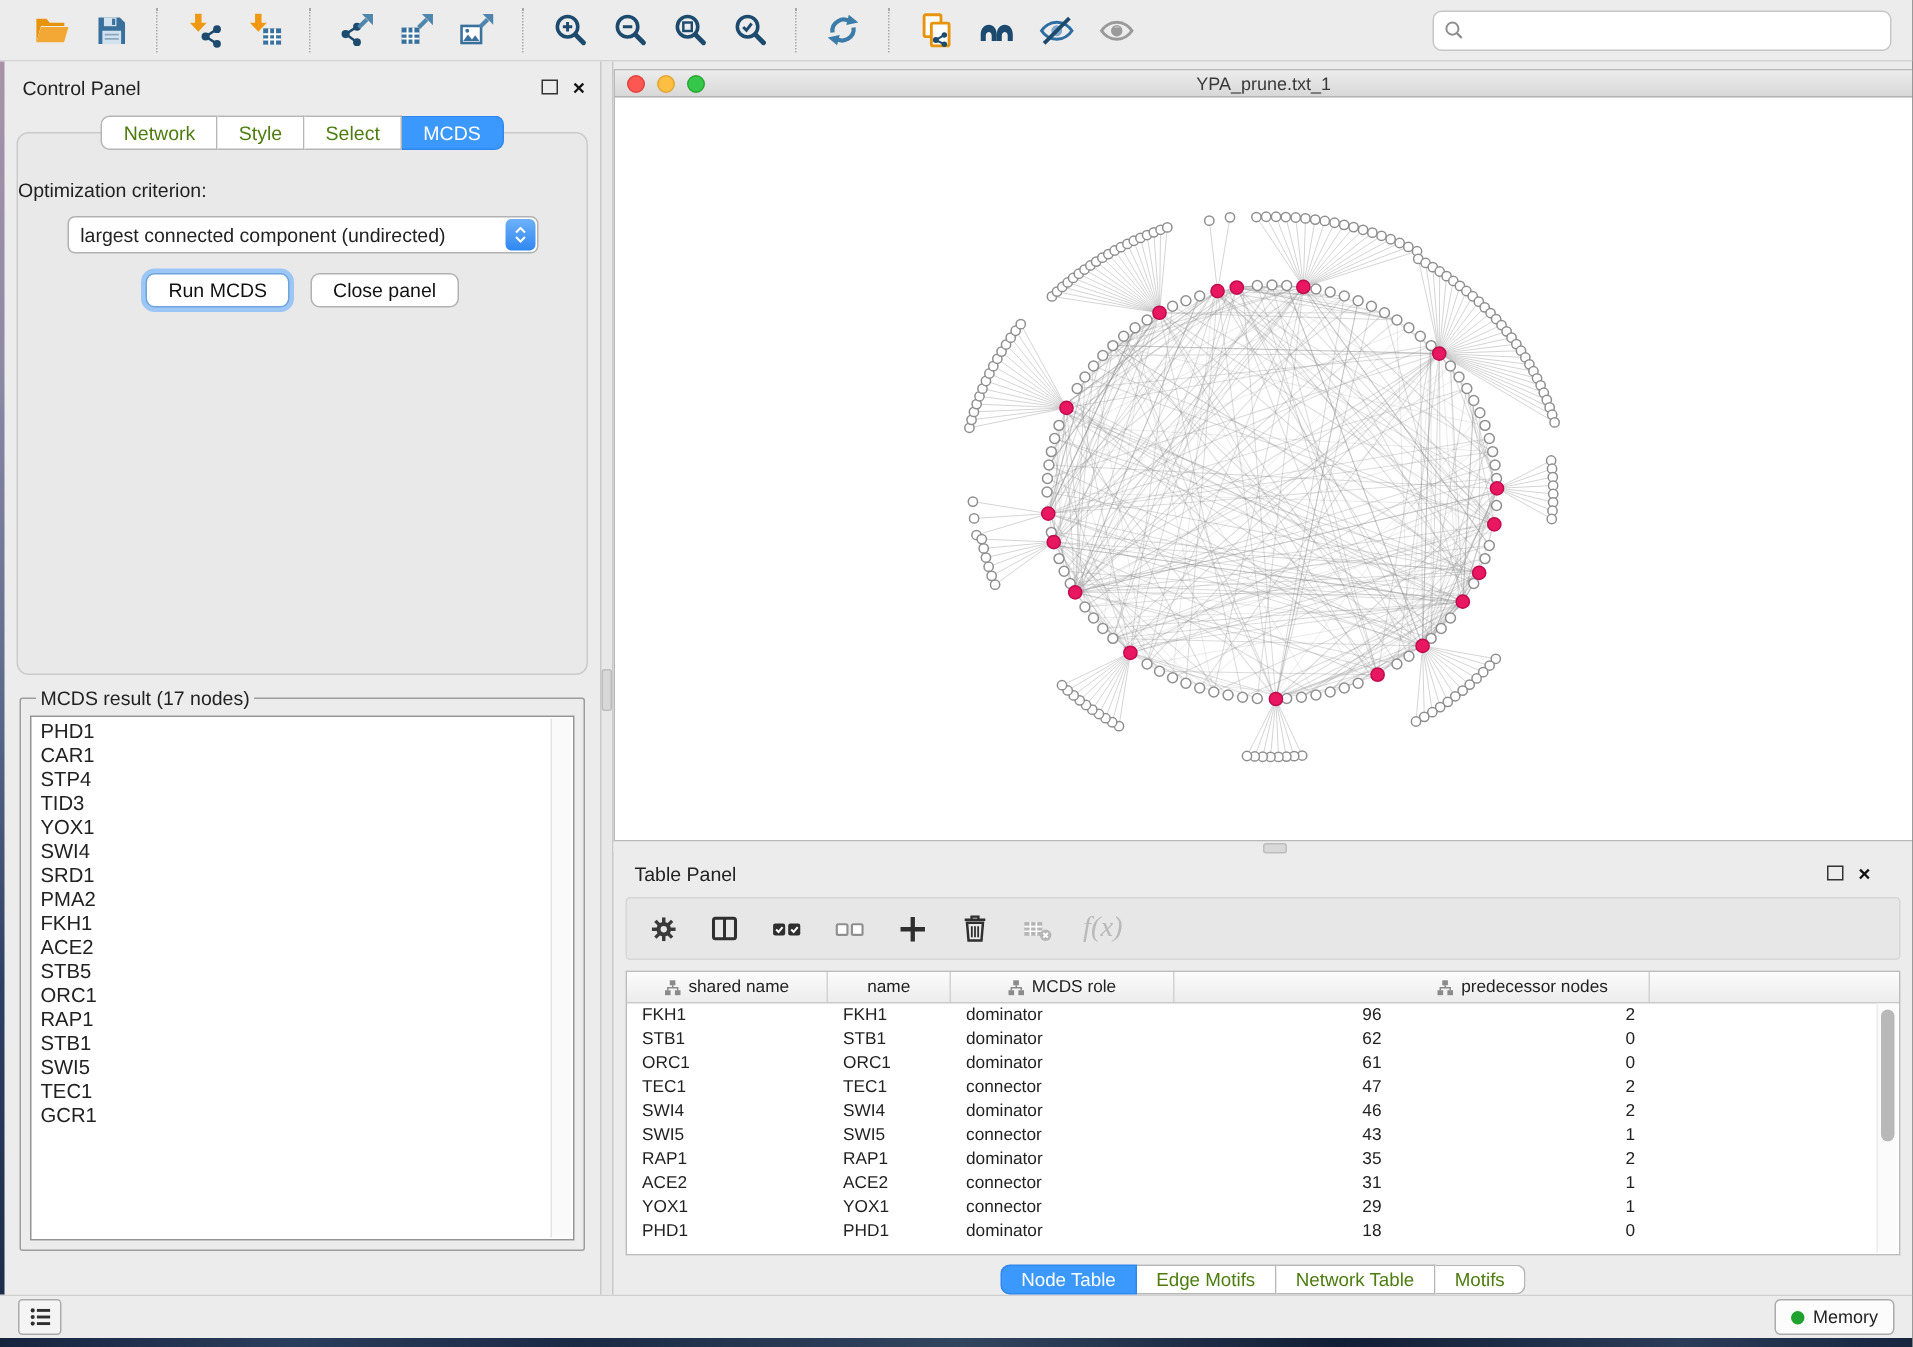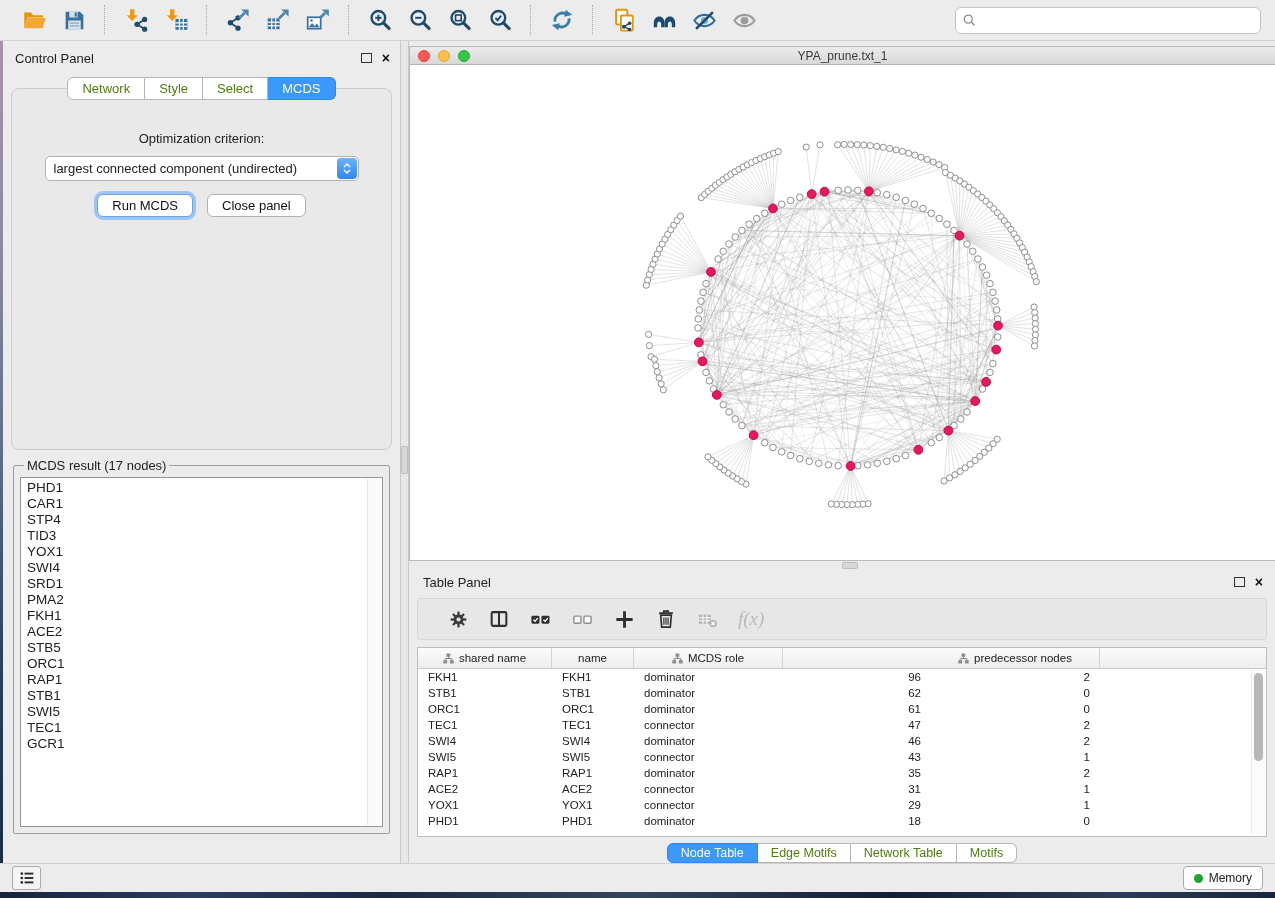--- a/index.html
+++ b/index.html
@@ -25,21 +25,21 @@
   .float-ic{width:9px;height:8px;border:1.5px solid #333;display:inline-block;cursor:pointer;}
   .close-ic{font-size:14px;font-weight:bold;color:#111;cursor:pointer;line-height:10px;}
   
   .cp-tabs{display:flex;justify-content:center;margin-top:6px;position:relative;z-index:2;}
   .tab{font-size:13px;padding:3px 14px;background:#fff;border:1px solid #b6b6b6;border-left:none;cursor:pointer;color:#4d7c0f;}
   .tab:first-child{border-left:1px solid #b6b6b6;border-radius:6px 0 0 6px;}
   .tab:last-child{border-radius:0 6px 6px 0;}
   .tab.sel{background:#3b98fd;border-color:#2f87ef;color:#fff;}
   .cp-card{margin:-12px 8px 0 8px;border:1px solid #cbcbcb;border-radius:8px;background:#e9e9e9;
            height:362px;box-sizing:border-box;padding-top:30px;}
-  .opt-label{text-align:center;font-size:13px;margin-top:12px;}
+  .opt-label{text-align:left;font-size:13px;}
   .select{margin:10px auto 0 auto;width:312px;height:23px;background:#fff;border:1px solid #b2b2b2;border-radius:5px;
           display:flex;align-items:center;font-size:13px;cursor:pointer;position:relative;}
   .select .val{flex:1;padding-left:8px;white-space:nowrap;overflow:hidden;}
   .select .stepper{width:20px;height:21px;background:linear-gradient(#6eb1f9,#2f87f2);border-radius:4px;margin:0 1px;
                    display:flex;flex-direction:column;align-items:center;justify-content:center;gap:1px;}
   .btn-row{display:flex;justify-content:center;gap:14px;margin-top:13px;}
   .pbtn{font-size:13px;background:#fff;border:1px solid #b2b2b2;border-radius:6px;padding:3px 14px;cursor:pointer;color:#111;}
   .pbtn.focus{box-shadow:0 0 0 3px #9cc6f5;border-color:#6ea4dd;text-align:center;}
   
   .mcds-fs{margin:8px 10px 0 10px;border:1px solid #9e9e9e;border-radius:2px;padding:4px 6px 6px 6px;}
@@ -56,24 +56,24 @@
   .right-col{flex:1;display:flex;flex-direction:column;min-width:0;}
   .net-win{margin-top:5px;height:515px;display:flex;flex-direction:column;border:1px solid #b9b9b9;border-right:none;box-sizing:border-box;}
   .net-title{height:17px;background:linear-gradient(#ececec,#d8d8d8);border-bottom:1px solid #b3b3b3;
              display:flex;align-items:center;position:relative;font-size:12px;color:#3a3a3a;}
   .lights{display:flex;gap:8px;margin-left:8px;}
   .light{width:12px;height:12px;border-radius:50%;box-sizing:border-box;cursor:pointer;}
   .net-title .t{position:absolute;left:0;right:0;text-align:center;pointer-events:none;}
   .net-canvas{flex:1;background:#fff;overflow:hidden;}
   
   .table-panel{flex:1;display:flex;flex-direction:column;background:#ececec;min-height:0;}
-  .tp-head{height:24px;display:flex;align-items:center;padding:2px 12px 0 14px;font-size:13px;}
+  .tp-head{height:24px;display:flex;align-items:center;padding:2px 28px 0 14px;font-size:13px;}
   .tp-head .ttl{flex:1;}
   .tp-toolbar{margin:4px 8px 0 8px;height:40px;background:#e7e7e7;border:1px solid #d7d7d7;border-radius:3px;
-              display:flex;align-items:center;gap:19px;padding:0 30px;}
+              display:flex;align-items:center;gap:19px;padding:0 14px;}
   .tp-tbtn{display:flex;align-items:center;justify-content:center;cursor:pointer;}
   .tp-tbtn.dis{cursor:default;}
   .fx{font-family:"Liberation Serif",serif;font-style:italic;font-size:19px;color:#b9b9b9;}
   .tbl-wrap{margin:7px 8px 0 8px;background:#fff;border:1px solid #bdbdbd;height:188px;position:relative;overflow:hidden;}
   .tbl-head{display:flex;height:20px;background:linear-gradient(#fcfcfc,#ececec);border-bottom:1px solid #c9c9c9;}
   .th{display:flex;align-items:center;justify-content:center;gap:5px;font-size:11.5px;color:#222;
       border-right:1px solid #d2d2d2;box-sizing:border-box;cursor:pointer;overflow:hidden;white-space:nowrap;}
   .tbl-body .tr{display:flex;height:16px;align-items:center;cursor:default;}
   .td{font-size:11.5px;box-sizing:border-box;padding:0 10px;white-space:nowrap;overflow:hidden;}
   .td.num{text-align:right;}

